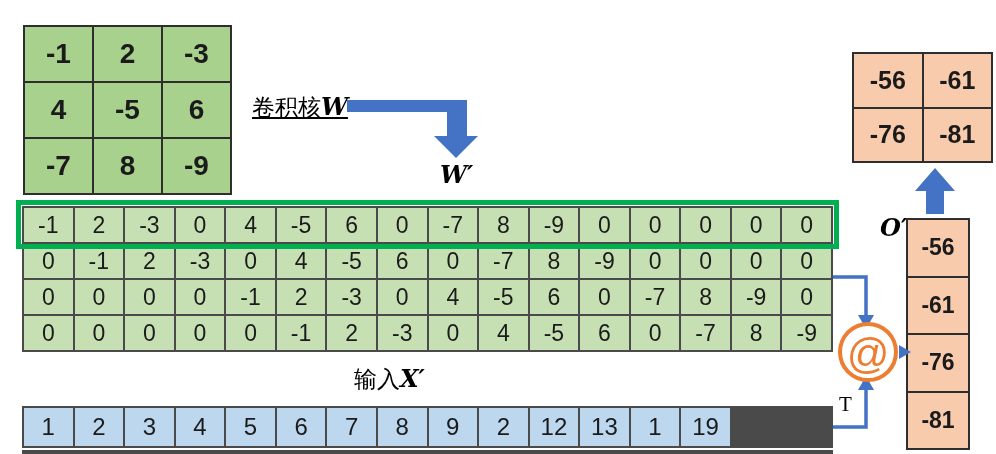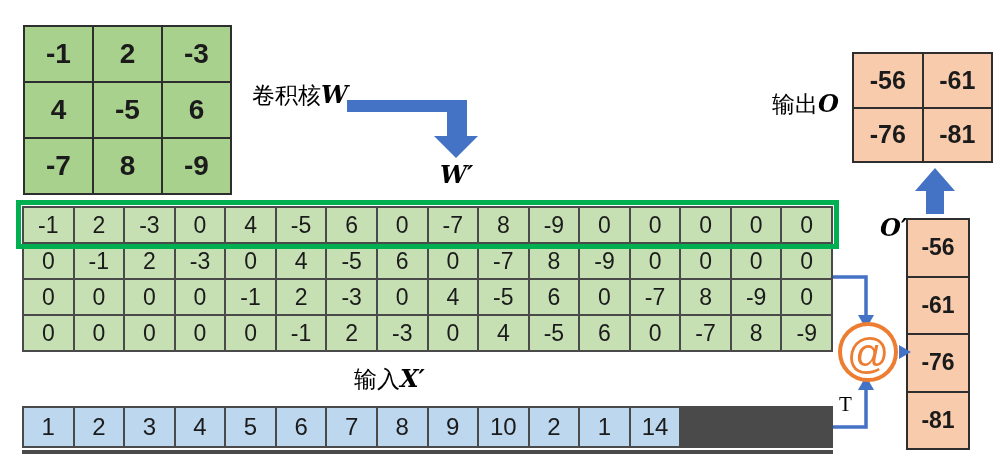--- a/index.html
+++ b/index.html
@@ -33,21 +33,21 @@
   #oprime .cell { background: var(--orange_cell, #f8cbad); font-weight: bold; font-size: 23px; }
 
   #output { left: 852px; top: 52px; width: 141px; height: 111px;
     grid-template-columns: repeat(2,1fr); grid-template-rows: repeat(2,1fr);
     gap: 2px; padding: 2px; background: #2e2e2e; }
   #output .cell { background: var(--orange_cell, #f8cbad); font-weight: bold; font-size: 25px; }
 
   .lbl { position: absolute; font-size: 23px; color: #000; white-space: nowrap; }
   .mvar { font-family: "DejaVu Serif", "Liberation Serif", serif;
     font-weight: bold; font-style: italic; font-size: 24px; }
-  #kernel-label { left: 252px; top: 80px; }
+  #kernel-label { left: 252px; top: 92px; text-decoration: underline; }
   #wprime-label { left: 440px; top: 160px; }
   #input-label  { left: 354px; top: 364px; text-align: right; }
   #output-label { left: 772px; top: 89px; }
   #oprime-label { left: 880px; top: 213px; }
   #t-label { left: 839px; top: 392px; font-family: "Liberation Serif", "DejaVu Serif", serif; font-size: 21px; }
 
   #bottom-strip { position: absolute; left: 22px; top: 450px; width: 811px; height: 4px; background: #4a4a4a; }
 
   #arrow-layer { position: absolute; left: 0; top: 0; width: 996px; height: 454px; pointer-events: none; }
   .blue-fill { fill: var(--arrow_blue, #4472c4); }
@@ -150,38 +150,38 @@
   <div id="inputrow" class="grid">
       <div class="cell">1</div>
       <div class="cell">2</div>
       <div class="cell">3</div>
       <div class="cell">4</div>
       <div class="cell">5</div>
       <div class="cell">6</div>
       <div class="cell">7</div>
       <div class="cell">8</div>
       <div class="cell">9</div>
-      <div class="cell">10</div>
       <div class="cell">2</div>
+      <div class="cell">12</div>
+      <div class="cell">13</div>
       <div class="cell">1</div>
-      <div class="cell">14</div>
+      <div class="cell">19</div>
     </div>
   <div id="bottom-strip"></div>
 
   <div id="t-label" class="lbl">T</div>
 
   <div id="oprime-label" class="lbl mvar">O′</div>
   <div id="oprime" class="grid">
       <div class="cell">-56</div>
       <div class="cell">-61</div>
       <div class="cell">-76</div>
       <div class="cell">-81</div>
     </div>
 
-  <div id="output-label" class="lbl"><span>输出</span><span class="mvar">O</span></div>
   <div id="output" class="grid">
       <div class="cell">-56</div>
       <div class="cell">-61</div>
       <div class="cell">-76</div>
       <div class="cell">-81</div>
     </div>
 
   <svg id="arrow-layer" viewBox="0 0 996 454">
     <polygon class="blue-fill" points="347,100 467,100 467,136 478,136 456,158 434,136 447,136 447,112 347,112"></polygon>
     <polyline class="blue-line" points="833,277 866,277 866,317"></polyline>

